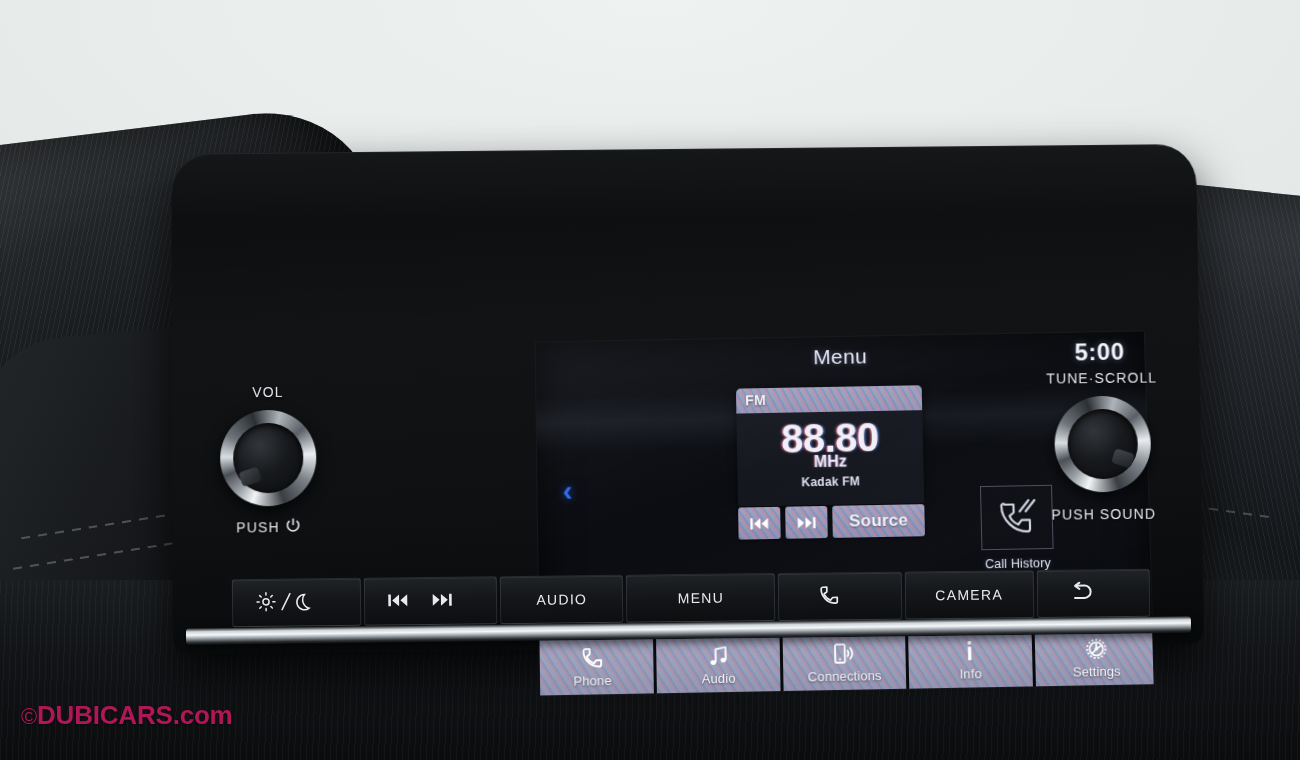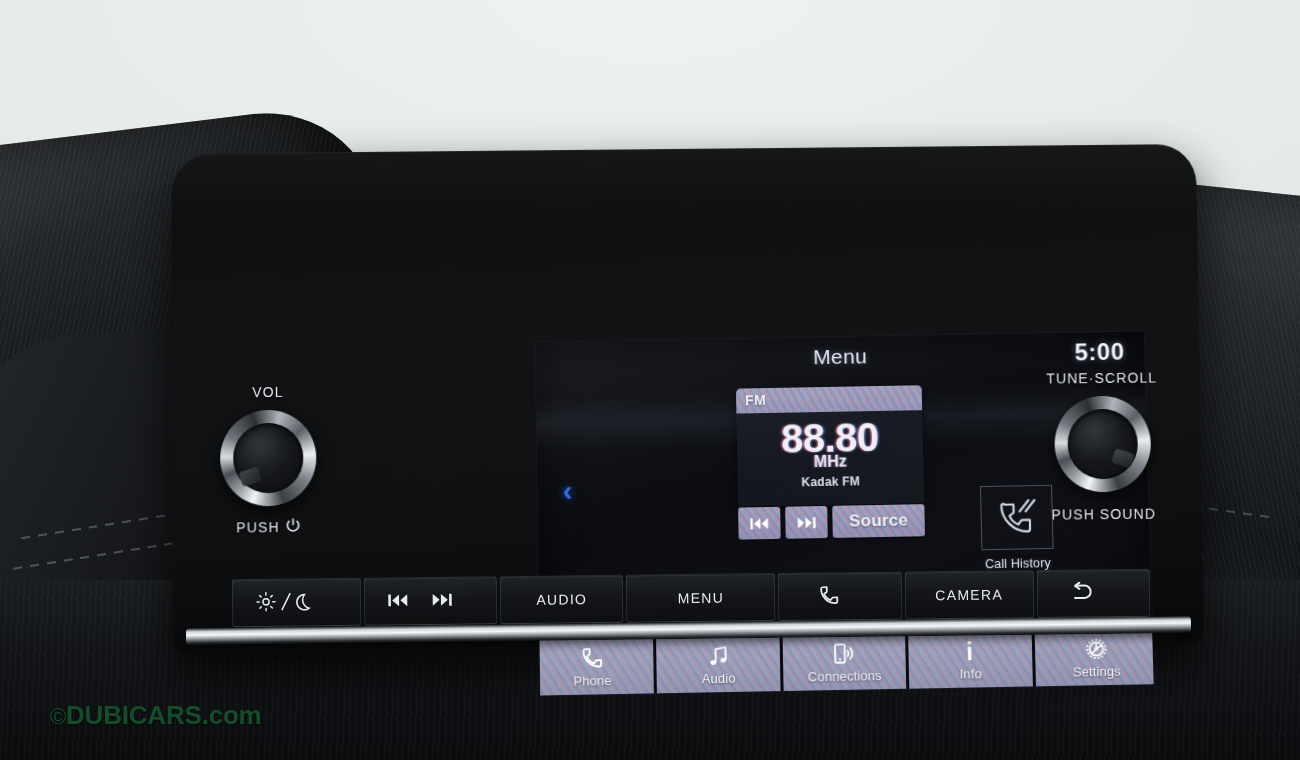--- a/index.html
+++ b/index.html
@@ -299,22 +299,22 @@
     background:linear-gradient(180deg,#202326 0%, #141619 45%, #0c0e10 100%);
     border:1px solid rgba(180,190,205,.16);
     border-radius:3px;
     color:#e7eaef;
     font-size:14px; letter-spacing:1.3px;
     box-shadow:inset 0 1px 0 rgba(255,255,255,.07);
   }
 
   
   .watermark{
-    position:absolute; left:50px; top:700px;
-    color:#14532d; font-size:26px; letter-spacing:-.2px;
+    position:absolute; left:21px; top:700px;
+    color:#be185d; font-size:26px; letter-spacing:-.2px;
     text-shadow:0 1px 2px rgba(0,0,0,.5);
     opacity:.92;
   }
   .watermark .c{ font-size:22px; }
   .watermark .brand{ font-weight:bold; }
   .watermark .tld{ font-weight:bold; }
 </style>
 </head>
 <body>
 

